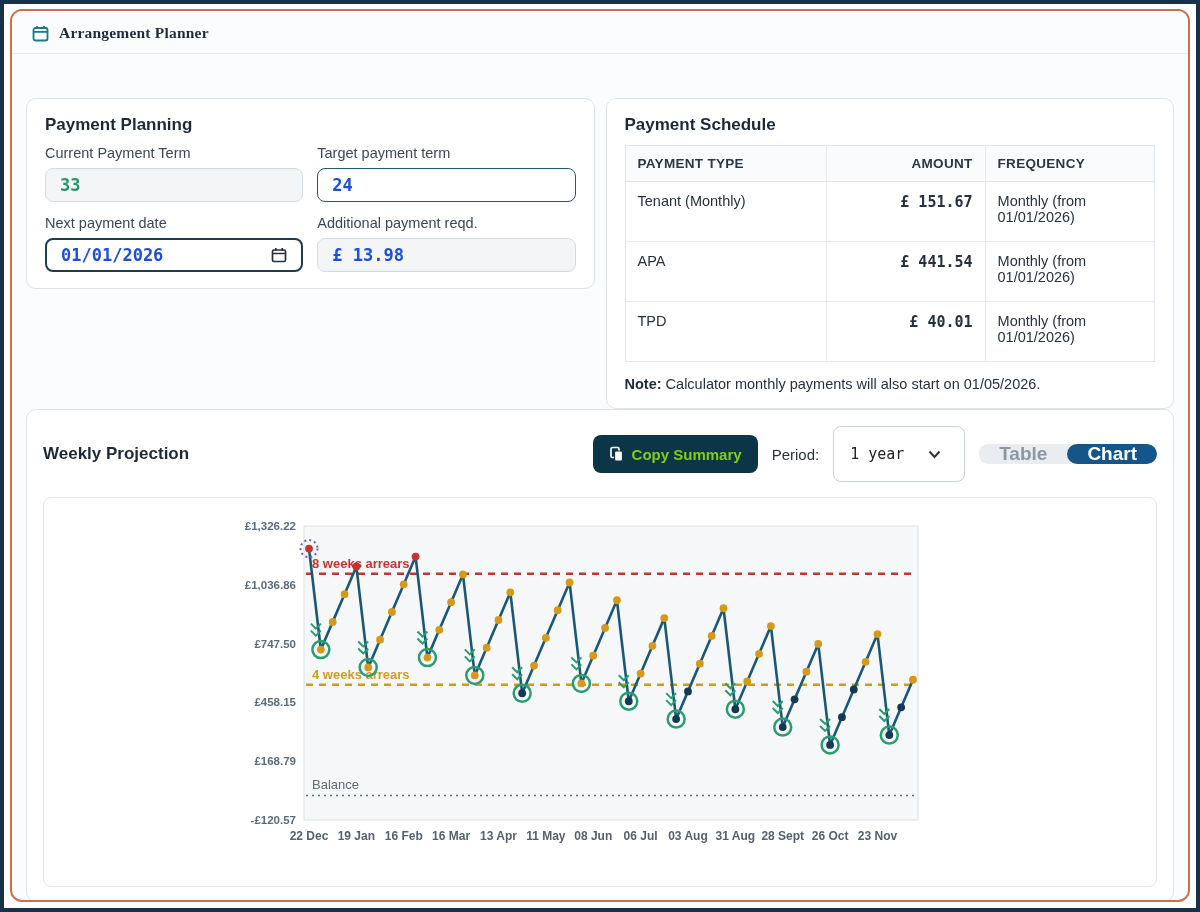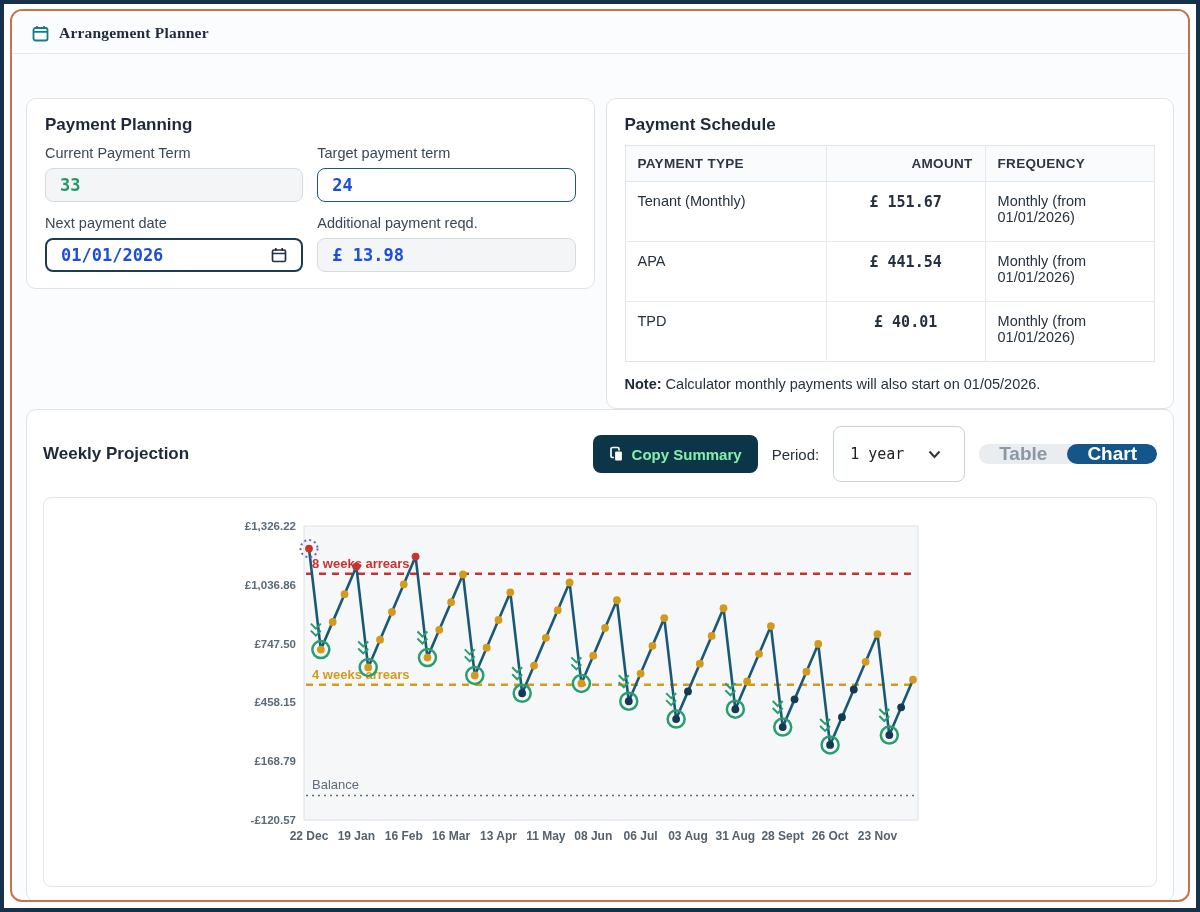--- a/index.html
+++ b/index.html
@@ -59,34 +59,34 @@
     text-align:left; background:#fafbfc; color:#2b3646;
     font-size:13.5px; letter-spacing:.3px; padding:10px 12px;
     border-bottom:1px solid #dfe5e9; border-right:1px solid #e5eaee;
   }
   table.schedule th.amount { text-align:right; }
   table.schedule td {
     padding:11px 12px 16px 12px; font-size:14.5px; color:#26313f;
     border-bottom:1px solid #e5eaee; border-right:1px solid #e5eaee; vertical-align:top;
   }
   table.schedule td.amount {
-    text-align:center; font-family:"DejaVu Sans Mono", monospace; font-weight:bold; font-size:15px;
+    text-align:right; font-family:"DejaVu Sans Mono", monospace; font-weight:bold; font-size:15px;
   }
   table.schedule tr:last-child td { border-bottom:none; }
   table.schedule th:last-child, table.schedule td:last-child { border-right:none; }
   .note { margin-top:14px; font-size:14.5px; color:#26313f; }
   .note b { color:#1d2939; }
 
   
   .projection-card { padding:16px 16px 14px 16px; }
   .proj-header { display:flex; align-items:center; }
   .proj-header .card-title { margin-bottom:0; }
   .proj-controls { margin-left:auto; display:flex; align-items:center; gap:14px; }
   .btn-copy {
-    background:#0c3648; color:#86efac; border:none; border-radius:8px;
+    background:#0c3648; color:#84cc16; border:none; border-radius:8px;
     height:38px; padding:0 16px; font-weight:bold; font-size:15px;
     display:flex; align-items:center; gap:8px; cursor:pointer;
     font-family:"Liberation Sans", sans-serif;
   }
   .period-label { font-size:15px; color:#27313f; }
   .select {
     height:56px; min-width:132px; background:#fff;
     border:1px solid #c9d2d8; border-radius:8px; padding:0 12px 0 16px;
     display:flex; align-items:center; gap:24px; cursor:pointer;
     font-family:"DejaVu Sans Mono", monospace; font-size:15px; color:#222;

